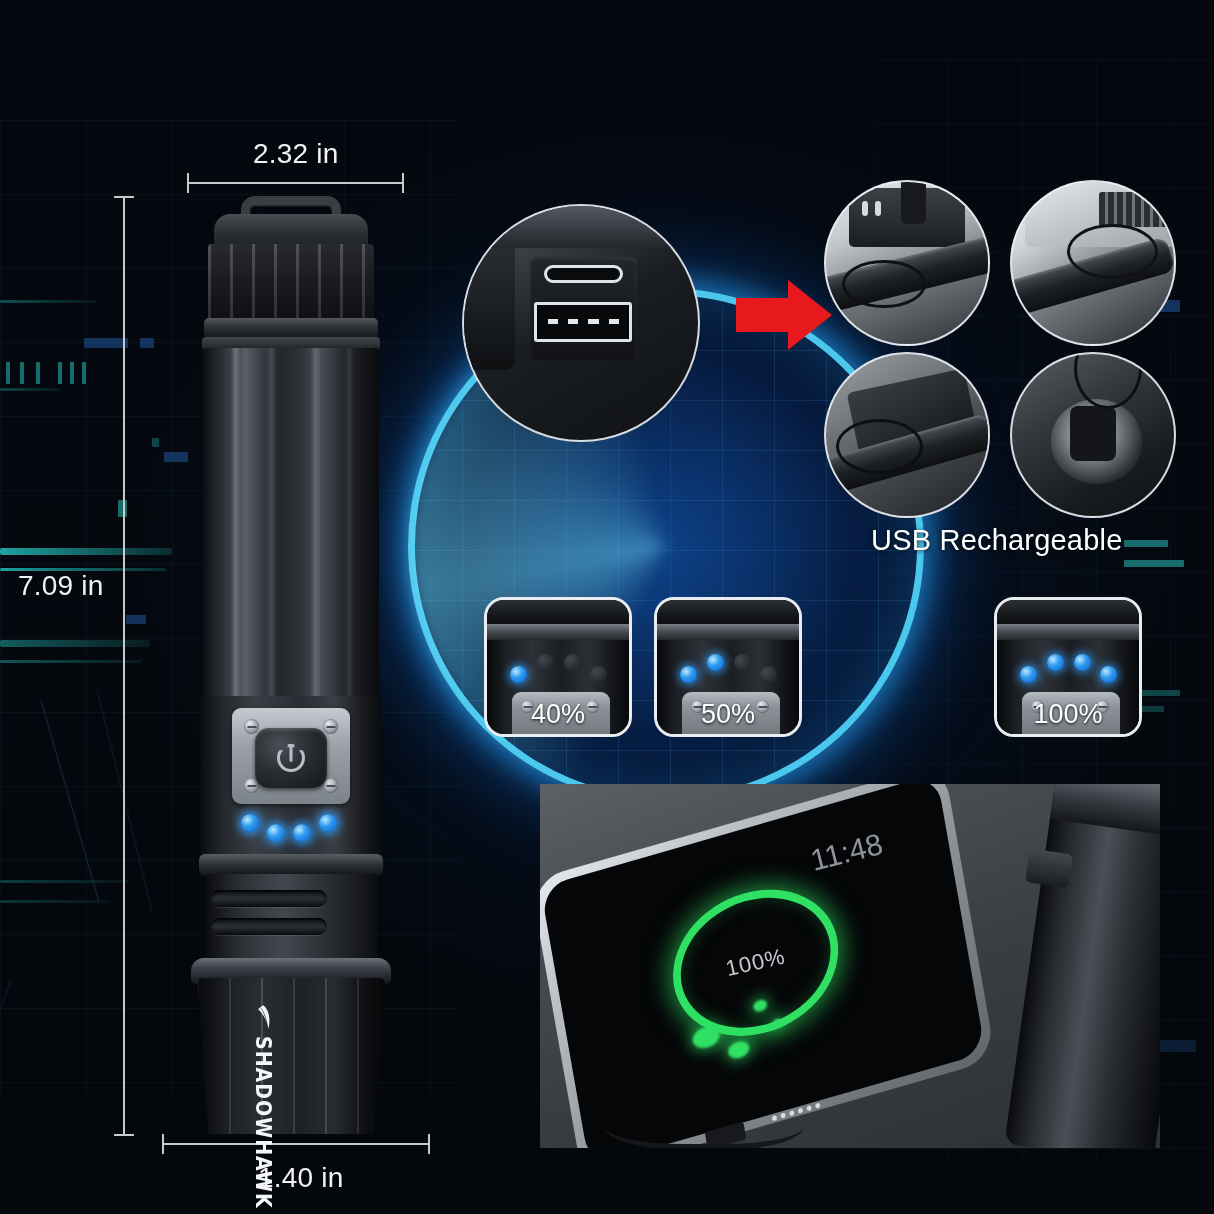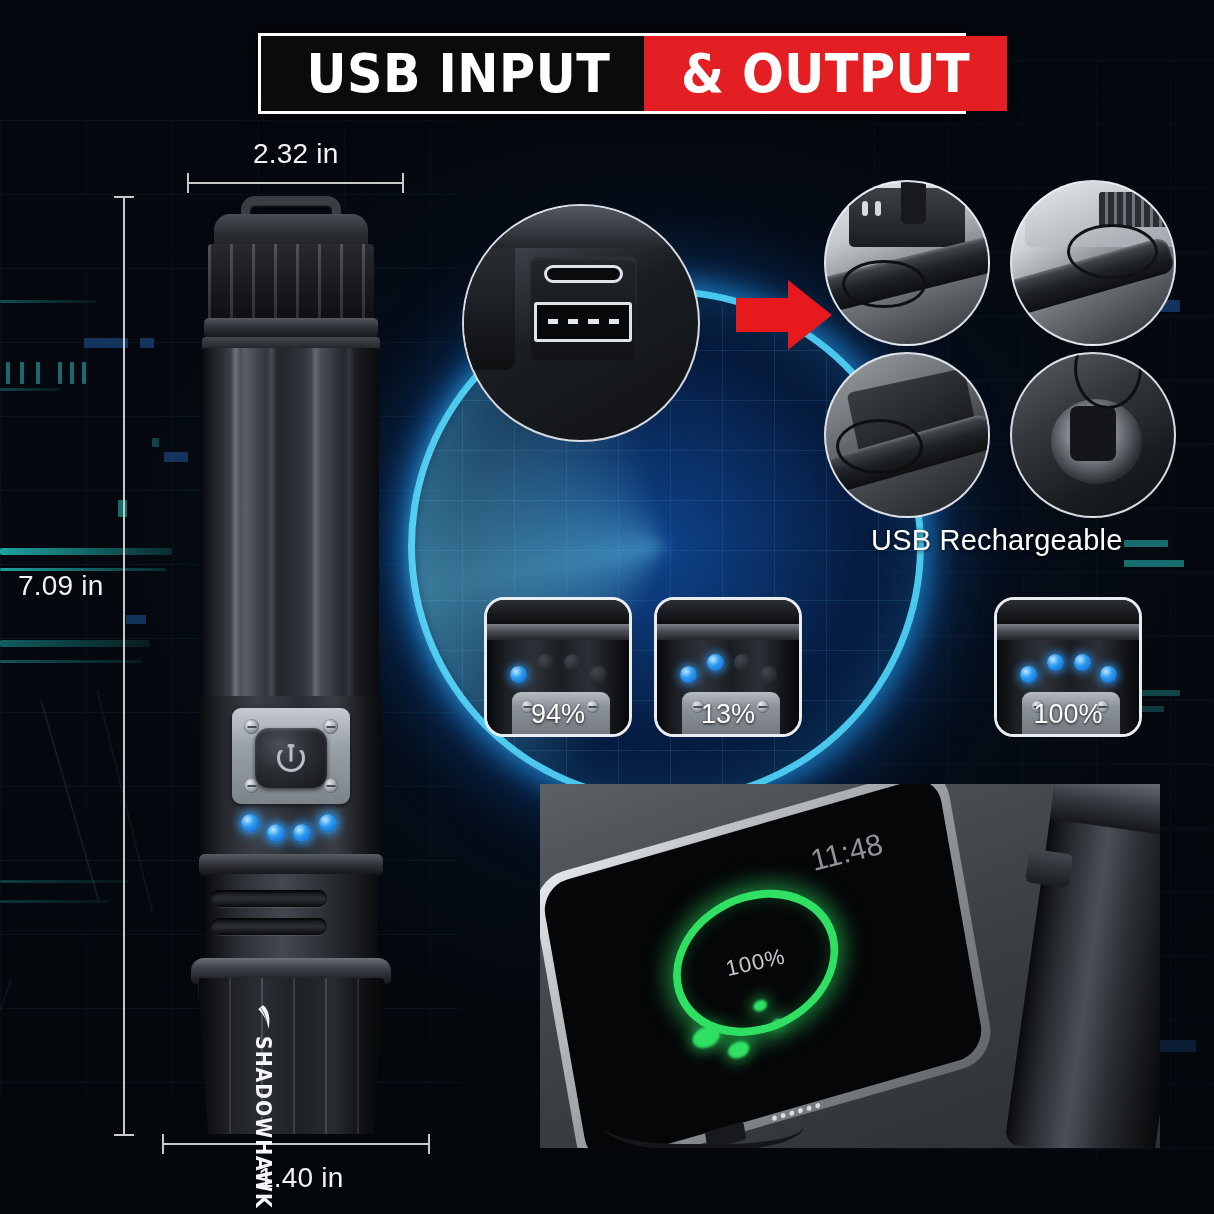--- a/index.html
+++ b/index.html
@@ -467,28 +467,20 @@
   <div class="teal-chip" style="left:1124px;top:540px; width:44px; height:7px;"></div>
   <div class="teal-chip" style="left:1124px;top:560px; width:60px; height:7px;"></div>
   <div class="teal-chip" style="left:1120px;top:690px; width:60px; height:6px; opacity:.6;"></div>
   <div class="teal-chip" style="left:1120px;top:706px; width:44px; height:6px; opacity:.5;"></div>
   <div class="blue-chip" style="left:1146px;top:1040px;width:50px; height:12px; opacity:.5;"></div>
 
   <div class="ring-inner-glow"></div>
   <div class="ring-grid"></div>
   <div class="glow-ring"></div>
 
-  <div class="banner">
-    <div class="banner-left">
-      <span class="banner-txt">USB INPUT</span>
-    </div>
-    <div class="banner-right">
-      <span class="banner-txt">&amp; OUTPUT</span>
-    </div>
-  </div>
 
   <div class="dim-label" style="left:253px; top:138px;">2.32 in</div>
   <div class="dim-h" style="left:187px; top:182px; width:217px;"></div>
 
   <div class="dim-label" style="left:18px; top:570px;">7.09 in</div>
   <div class="dim-v" style="left:123px; top:196px; height:940px;"></div>
 
   <div class="dim-h" style="left:162px; top:1143px; width:268px;"></div>
   <div class="dim-label" style="left:258px; top:1162px;">1.40 in</div>
 
@@ -602,38 +594,38 @@
     <div class="batt-leds">
       <div class="batt-led on" style="left:0px;  top:14px;"></div>
       <div class="batt-led" style="left:27px; top:2px;"></div>
       <div class="batt-led" style="left:54px; top:2px;"></div>
       <div class="batt-led" style="left:80px; top:14px;"></div>
     </div>
     <div class="batt-plate">
       <div class="screw" style="left:9px;  top:8px;"></div>
       <div class="screw" style="left:74px; top:8px;"></div>
     </div>
-    <div class="batt-pct">94%</div>
+    <div class="batt-pct">40%</div>
   </div>
 
   <div class="batt" style="left:654px;">
     <div class="batt-top"></div>
     <div class="batt-band"></div>
     <div class="batt-body"></div>
     <div class="batt-leds">
       <div class="batt-led on" style="left:0px;  top:14px;"></div>
       <div class="batt-led on" style="left:27px; top:2px;"></div>
       <div class="batt-led" style="left:54px; top:2px;"></div>
       <div class="batt-led" style="left:80px; top:14px;"></div>
     </div>
     <div class="batt-plate">
       <div class="screw" style="left:9px;  top:8px;"></div>
       <div class="screw" style="left:74px; top:8px;"></div>
     </div>
-    <div class="batt-pct">13%</div>
+    <div class="batt-pct">50%</div>
   </div>
 
 
   <div class="batt" style="left:994px;">
     <div class="batt-top"></div>
     <div class="batt-band"></div>
     <div class="batt-body"></div>
     <div class="batt-leds">
       <div class="batt-led on" style="left:0px;  top:14px;"></div>
       <div class="batt-led on" style="left:27px; top:2px;"></div>

